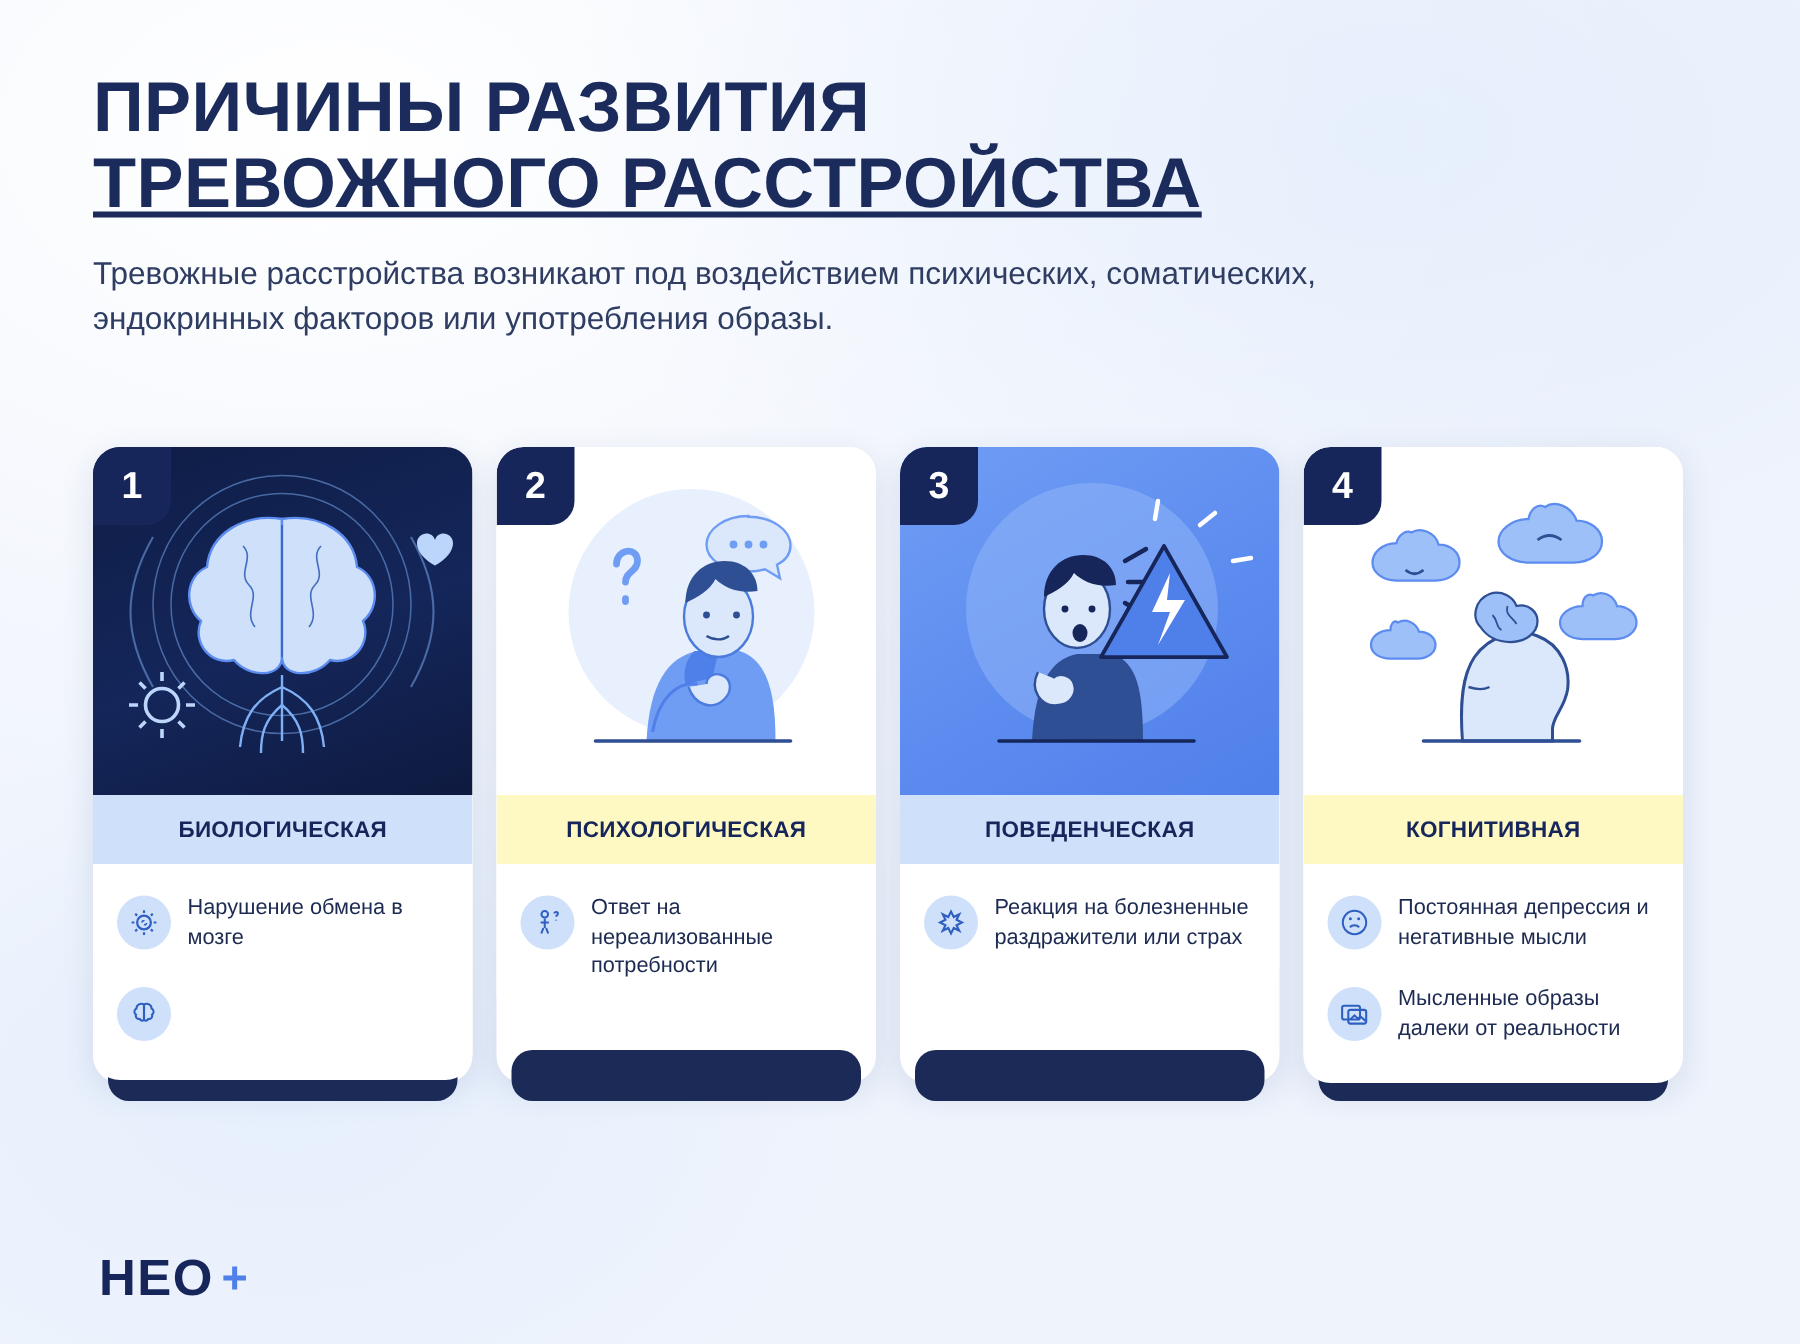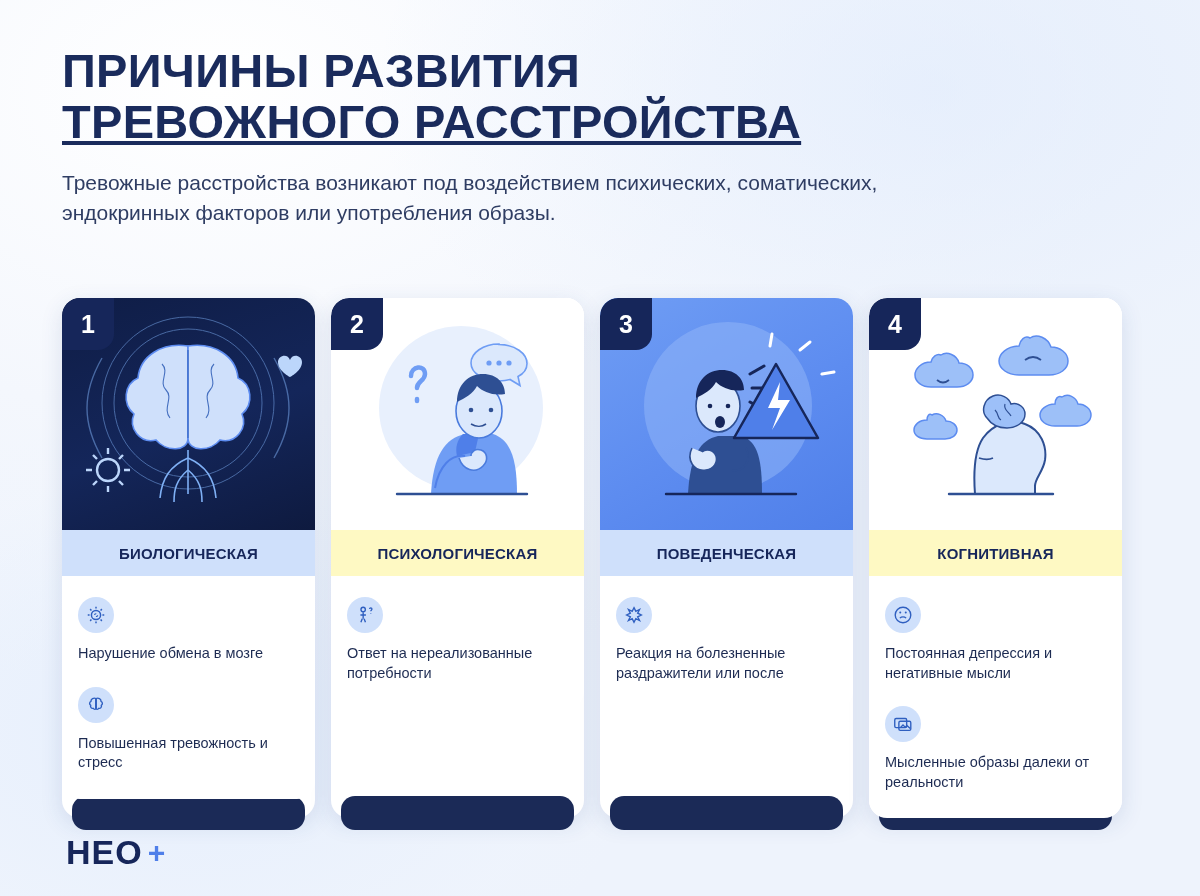--- a/index.html
+++ b/index.html
@@ -127,21 +127,20 @@
     letter-spacing: 0.2px;
     text-align: center;
   }
 
   .bullets { padding: 20px 16px 26px 16px; }
   .bullet {
     display: flex;
     align-items: flex-start;
     gap: 11px;
     margin-bottom: 22px;
-    flex-direction: column;
   }
   .bullet:last-child { margin-bottom: 0; }
   .bicon {
     flex: 0 0 auto;
     width: 36px; height: 36px;
     border-radius: 50%;
     background: #cfe0fb;
     display: flex; align-items: center; justify-content: center;
     margin-top: 1px;
   }
@@ -242,21 +241,20 @@
             <span class="btext">Нарушение обмена в мозге</span>
           </div>
           <div class="bullet">
             <span class="bicon">
               <svg width="22" height="22" viewBox="0 0 24 24" fill="none" stroke="#2f5fc0" stroke-width="1.5">
                 <path d="M12 5c-2.5-1.2-5.5.3-5.5 3 -1.8.7-2 3.4-.3 4.4 -.7 1.8.8 3.6 2.7 3.2 .8 1.6 3.1 1.6 3.1 0z"></path>
                 <path d="M12 5c2.5-1.2 5.5.3 5.5 3 1.8.7 2 3.4.3 4.4 .7 1.8-.8 3.6-2.7 3.2 -.8 1.6-3.1 1.6-3.1 0z"></path>
                 <path d="M12 5v10.6"></path>
               </svg>
             </span>
-            <span class="btext">Повышенная тревожность и стресс</span>
           </div>
         </div>
       </div>
     </div>
 
     <div class="card c2">
       <div class="card-shadowbar"></div>
       <div class="card-inner">
         <div class="hero light">
           <div class="badge">2</div>
@@ -347,21 +345,21 @@
         <div class="label-band">
           <span class="label-text">ПОВЕДЕНЧЕСКАЯ</span>
         </div>
         <div class="bullets">
           <div class="bullet">
             <span class="bicon">
               <svg width="22" height="22" viewBox="0 0 24 24" fill="none" stroke="#2f5fc0" stroke-width="1.5">
                 <path d="M12 4l2 4 4-2-2 4 4 2-4 2 2 4-4-2-2 4-2-4-4 2 2-4-4-2 4-2-2-4 4 2z"></path>
               </svg>
             </span>
-            <span class="btext">Реакция на болезненные раздражители или после</span>
+            <span class="btext">Реакция на болезненные раздражители или страх</span>
           </div>
         </div>
       </div>
     </div>
 
     <div class="card c4">
       <div class="card-shadowbar"></div>
       <div class="card-inner">
         <div class="hero light">
           <div class="badge">4</div>

